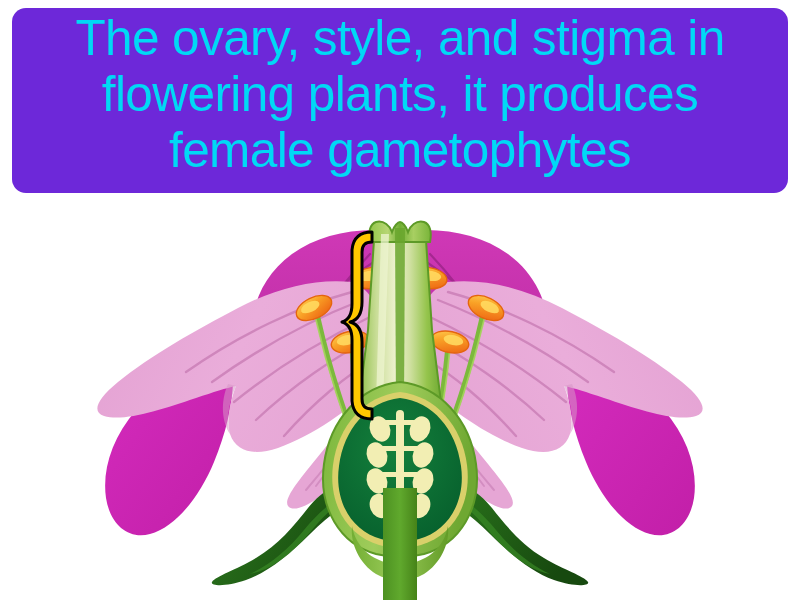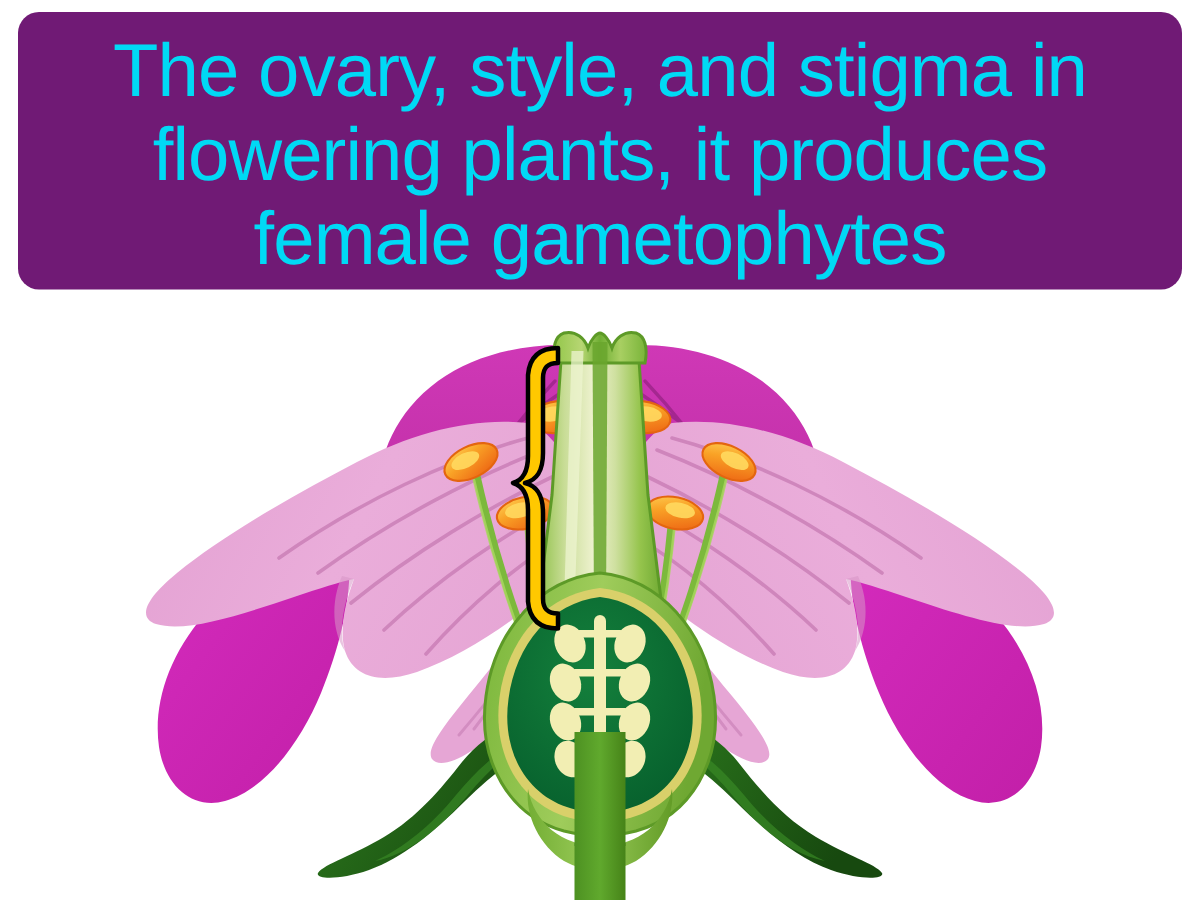--- a/index.html
+++ b/index.html
@@ -24,26 +24,26 @@
     background: #ffffff;
   }
 
   
   #definition-banner {
     position: absolute;
     left: 12px;
     top: 8px;
     width: 776px;
     height: 185px;
-    background: #701a75;
+    background: #6d28d9;
     border-radius: 14px;
     display: flex;
     flex-direction: column;
     align-items: center;
-    justify-content: flex-end;
+    justify-content: flex-start;
     box-sizing: border-box;
     padding: 2px 6px 6px 6px;
   }
   #definition-text {
     color: #00d9f5;
     font-family: "Liberation Sans", sans-serif;
     font-size: 50px;
     line-height: 56px;
     font-weight: 400;
     text-align: center;

